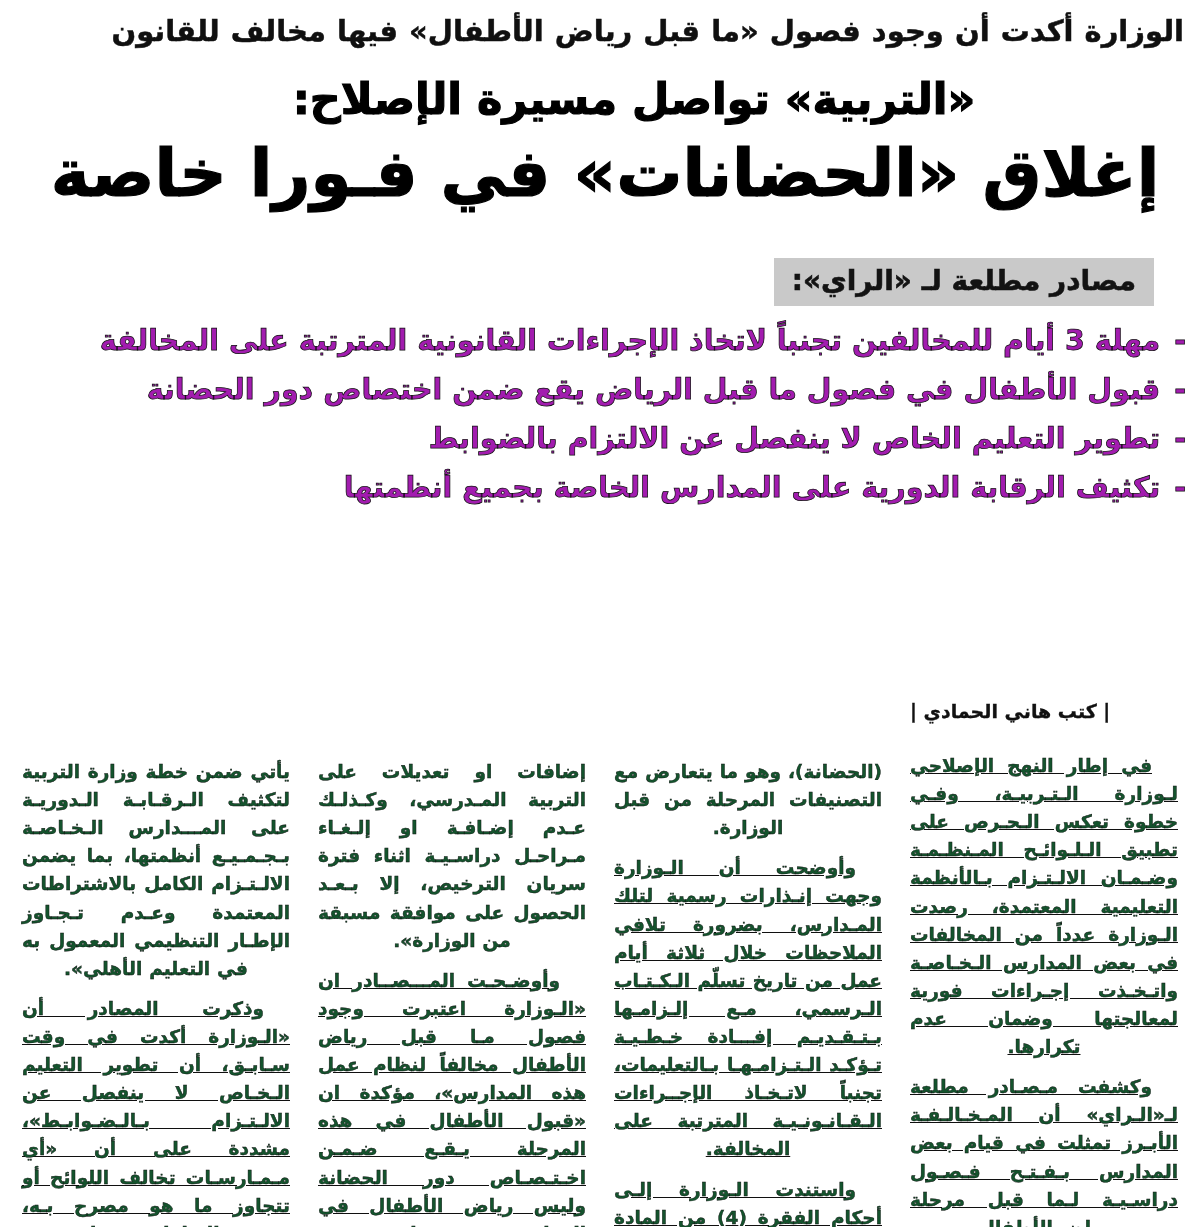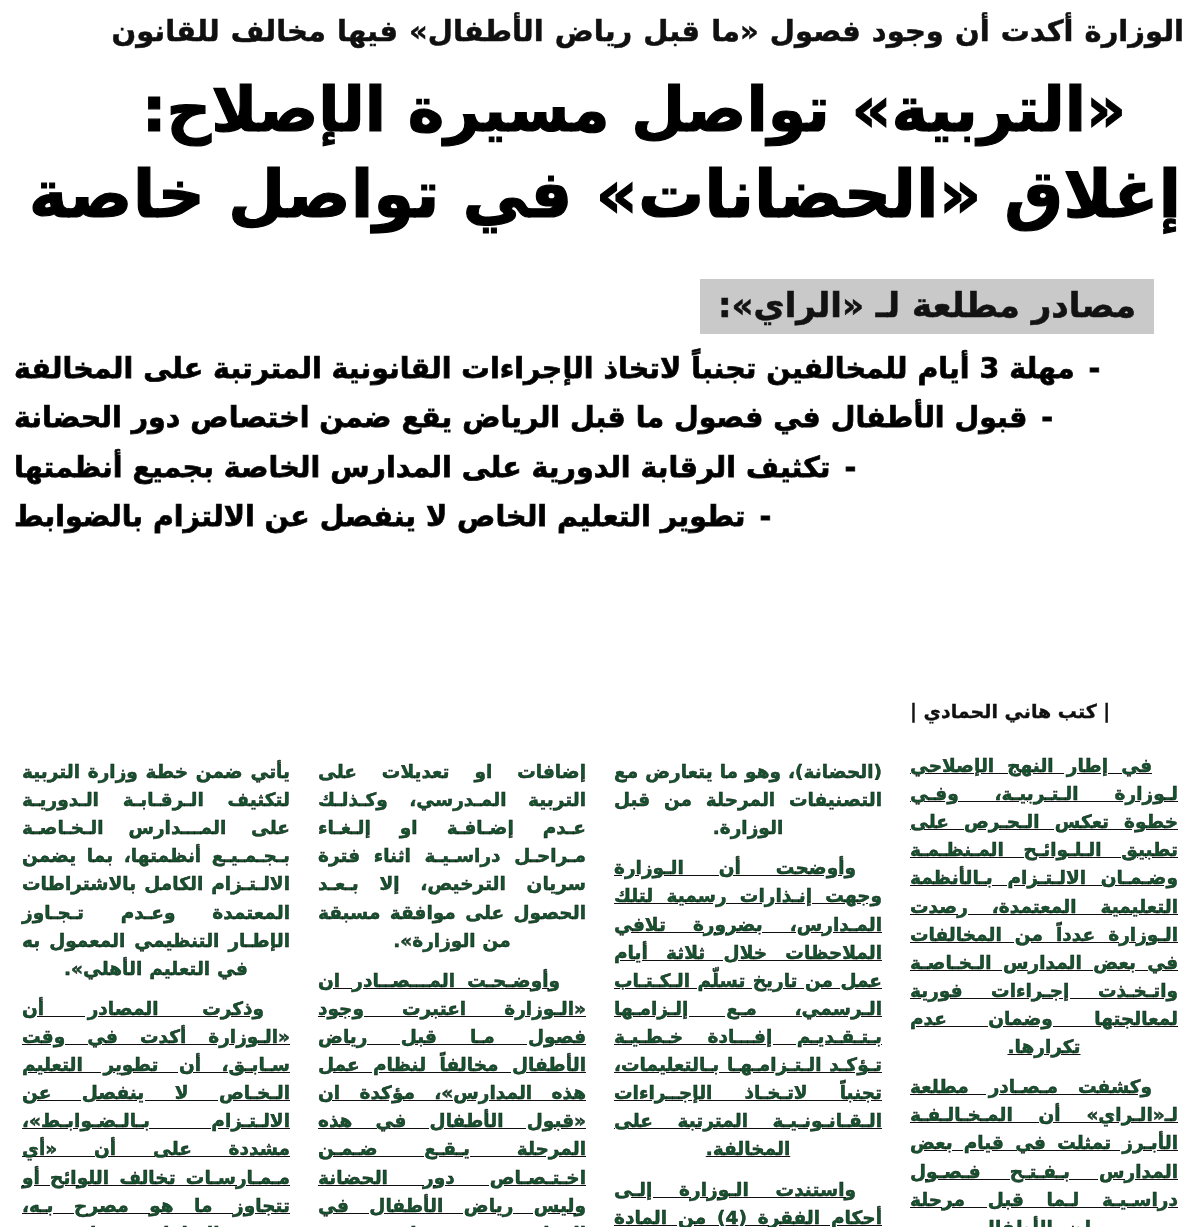--- a/index.html
+++ b/index.html
@@ -42,21 +42,21 @@
   .headline {
     text-align: center;
     font-weight: 700;
     color: #000;
     line-height: 1.12;
     -webkit-text-stroke: 1.2px #000;
     letter-spacing: -1px;
   }
   .headline .line1 {
     display: block;
-    font-size: 62px;
+    font-size: 43px;
     margin-top: 24px;
     padding-left: 40px;
     margin-left: 28px;
   }
   .headline .line2 {
     display: block;
     font-size: 66px;
     margin-top: 14px;
     padding-left: 10px;
   }
@@ -64,40 +64,40 @@
   
   .sources-tagline-wrap {
     display: flex;
     justify-content: flex-start;
     padding: 26px 46px 0 0;
   }
   .sources-tagline {
     display: inline-block;
     background: #c9c9c9;
     color: #131313;
-    font-size: 34px;
+    font-size: 28px;
     font-weight: 700;
     padding: 7px 18px 9px 18px;
     line-height: 1.15;
     -webkit-text-stroke: 0.6px #131313;
     letter-spacing: -0.2px;
   }
 
   
   .bullets {
     list-style: none;
     margin: 16px 0 0 0;
     padding: 0 14px 0 14px;
   }
   .bullets li {
-    text-align: left;
+    text-align: right;
     font-size: 28.5px;
     font-weight: 700;
     line-height: 1.30;
-    color: #000000;
+    color: #a21caf;
     -webkit-text-stroke: 0.75px #0d0d0d;
     letter-spacing: -0.4px;
     margin-bottom: 12px;
     white-space: nowrap;
   }
   .bullets li .dash { margin-left: 4px; }
 
   
   .body-area {
     position: absolute;
@@ -146,43 +146,43 @@
 </style>
 </head>
 <body>
 
 <div class="page">
 
   <div class="kicker">الوزارة أكدت أن وجود فصول «ما قبل رياض الأطفال» فيها مخالف للقانون</div>
 
   <h1 class="headline">
     <span class="line1">«التربية» تواصل مسيرة الإصلاح:</span>
-    <span class="line2">إغلاق «الحضانات» في تواصل خاصة</span>
+    <span class="line2">إغلاق «الحضانات» في فـورا خاصة</span>
   </h1>
 
   <div class="sources-tagline-wrap">
     <span class="sources-tagline">مصادر مطلعة لـ «الراي»:</span>
   </div>
 
   <ul class="bullets">
     <li>
       <span class="dash">-</span>
       <span>مهلة 3 أيام للمخالفين تجنباً لاتخاذ الإجراءات القانونية المترتبة على المخالفة</span>
     </li>
     <li>
       <span class="dash">-</span>
       <span>قبول الأطفال في فصول ما قبل الرياض يقع ضمن اختصاص دور الحضانة</span>
     </li>
     <li>
       <span class="dash">-</span>
+      <span>تطوير التعليم الخاص لا ينفصل عن الالتزام بالضوابط</span>
+    </li>
+    <li>
+      <span class="dash">-</span>
       <span>تكثيف الرقابة الدورية على المدارس الخاصة بجميع أنظمتها</span>
-    </li>
-    <li>
-      <span class="dash">-</span>
-      <span>تطوير التعليم الخاص لا ينفصل عن الالتزام بالضوابط</span>
     </li>
   </ul>
 
   <div class="body-area">
 
     <div class="col">
       <div class="byline">| كتب هاني الحمادي |</div>
       <p class="para indent">في إطار النهج الإصلاحي لـوزارة الـتـربيـة، وفـي خطوة تعكس الـحـرص على تطبيق الـلـوائـح المـنظـمـة وضـمـان الالـتـزام بـالأنظمة التعليمية المعتمدة، رصدت الـوزارة عدداً من المخالفات في بعض المدارس الـخـاصـة واتـخـذت إجـراءات فورية لمعالجتها وضمان عدم تكرارها.</p>
       <p class="para indent last">وكشفت مـصـادر مطلعة لـ«الـراي» أن المـخـالـفـة الأبـرز تمثلت في قيام بعض المدارس بـفـتـح فـصـول دراسـيـة لـما قبل مرحلة رياض الأطفال</p>
     </div>

